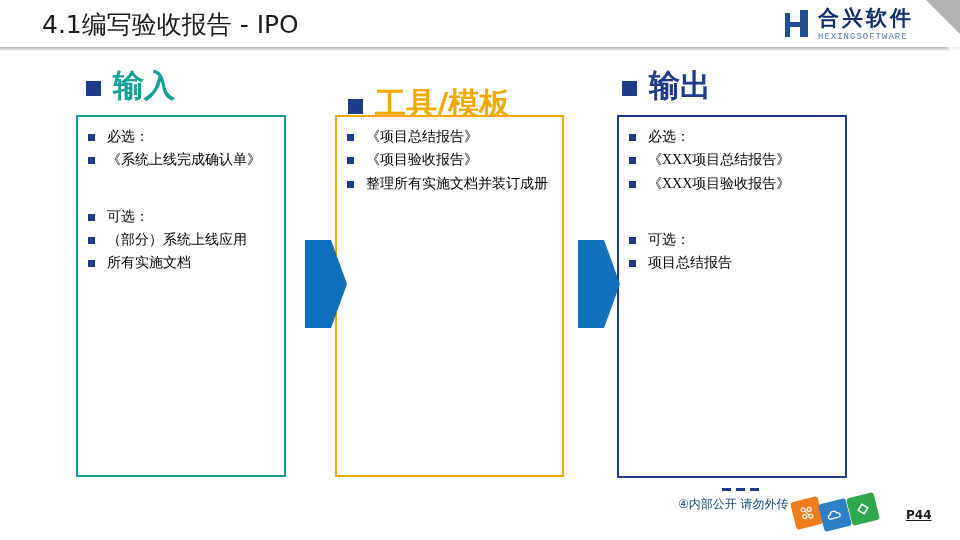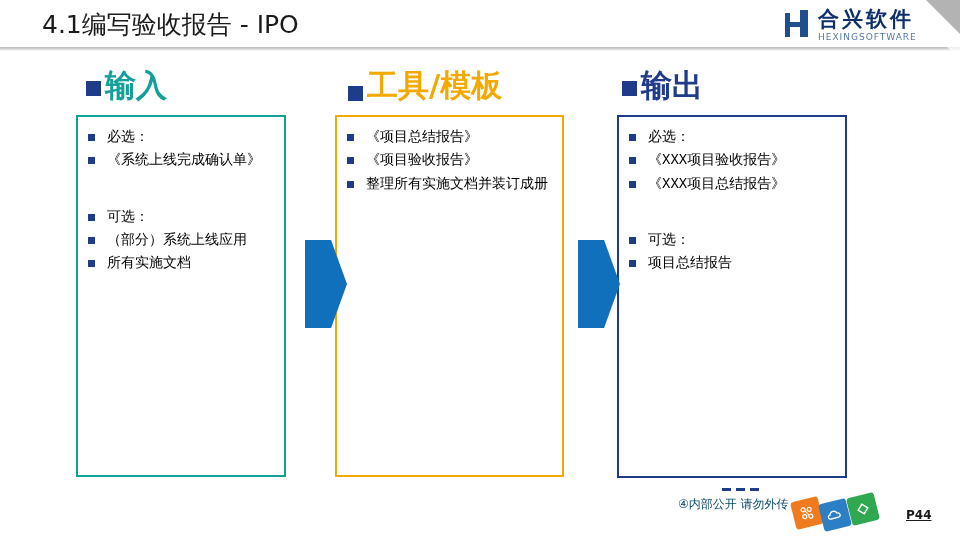--- a/index.html
+++ b/index.html
@@ -50,21 +50,21 @@
     width: 5px; height: 24px; background: #1f4f8f;
   }
   .logo-mark .bar-r {
     position: absolute; left: 18px; top: 1px;
     width: 8px; height: 27px; background: #1f4f8f;
   }
   .logo-mark .bar-m {
     position: absolute; left: 7px; top: 13px;
     width: 13px; height: 5px; background: #1f4f8f;
   }
-  .logo-text { display: flex; flex-direction: column; line-height: 1; }
+  .logo-text { display: flex; flex-direction: column; line-height: 1; font-family: Liberation Mono, monospace; }
   .logo-cn {
     font-size: 21px; font-weight: bold; color: #0d2f6b; letter-spacing: 3px;
   }
   .logo-en {
     font-size: 9px; color: #5577aa; letter-spacing: 1.0px; margin-top: 3px;
   }
   .page-curl {
     position: absolute;
     right: 0; top: 0;
     width: 0; height: 0;
@@ -76,36 +76,36 @@
     position: absolute;
     right: 0; top: 0;
     width: 0; height: 0;
     border-left: 26px solid transparent;
     border-top: 26px solid #ffffff;
   }
 
   
   .col-head {
     position: absolute;
-    display: flex; align-items: center; gap: 4px;
+    display: flex; align-items: center; gap: 12px;
     white-space: nowrap;
   }
   .head-bullet {
     width: 15px; height: 15px;
     background: #1F3C8B;
     flex: 0 0 auto;
     margin-top: 6px;
   }
   .head-label {
     font-size: 31px;
     font-weight: bold;
     line-height: 1;
   }
   #head-input  { left: 86px;  top: 70px; }
-  #head-tools  { left: 348px; top: 70px; align-items: flex-end; }
+  #head-tools  { left: 348px; top: 88px; }
   #head-output { left: 622px; top: 70px; }
   #head-input  .head-label { color: #13A09A; }
   #head-tools  .head-label { color: #F2A900; }
   #head-output .head-label { color: #1F3C8B; }
 
   
   .col-box {
     position: absolute;
     background: #ffffff;
     box-sizing: border-box;
@@ -128,21 +128,21 @@
   .bullet-item .sq {
     width: 7px; height: 7px;
     background: #1F3C8B;
     flex: 0 0 auto;
     margin-top: 7px;
     margin-right: 12px;
   }
   .bullet-item .txt {
     font-size: 14px;
     color: #000000;
-    font-family: Liberation Mono, monospace;
+    font-family: Liberation Serif, serif;
   }
   .bullet-item.spacer { height: 30px; }
   .bullet-item.spacer .sq { background: transparent; }
 
   
   .arrow {
     position: absolute;
     background: #1170BC;
   }
   #arrow-1 {
@@ -276,25 +276,25 @@
   </div>
 
   <div class="col-box" id="box-output">
     <ul class="bullet-list">
       <li class="bullet-item">
         <span class="sq"></span>
         <span class="txt">必选：</span>
       </li>
       <li class="bullet-item">
         <span class="sq"></span>
+        <span class="txt">《XXX项目总结报告》</span>
+      </li>
+      <li class="bullet-item">
+        <span class="sq"></span>
         <span class="txt">《XXX项目验收报告》</span>
-      </li>
-      <li class="bullet-item">
-        <span class="sq"></span>
-        <span class="txt">《XXX项目总结报告》</span>
       </li>
       <li class="bullet-item spacer">
         <span class="sq"></span>
         <span class="txt"></span>
       </li>
       <li class="bullet-item">
         <span class="sq"></span>
         <span class="txt">可选：</span>
       </li>
       <li class="bullet-item">

